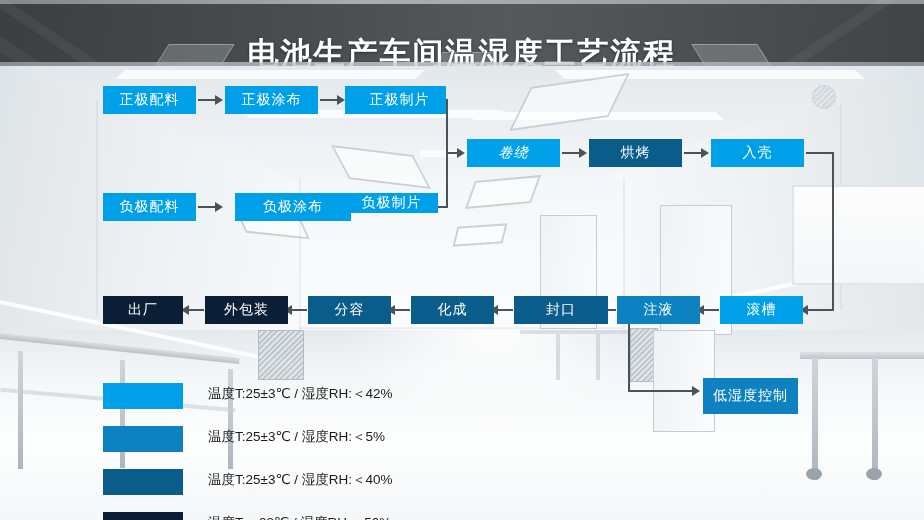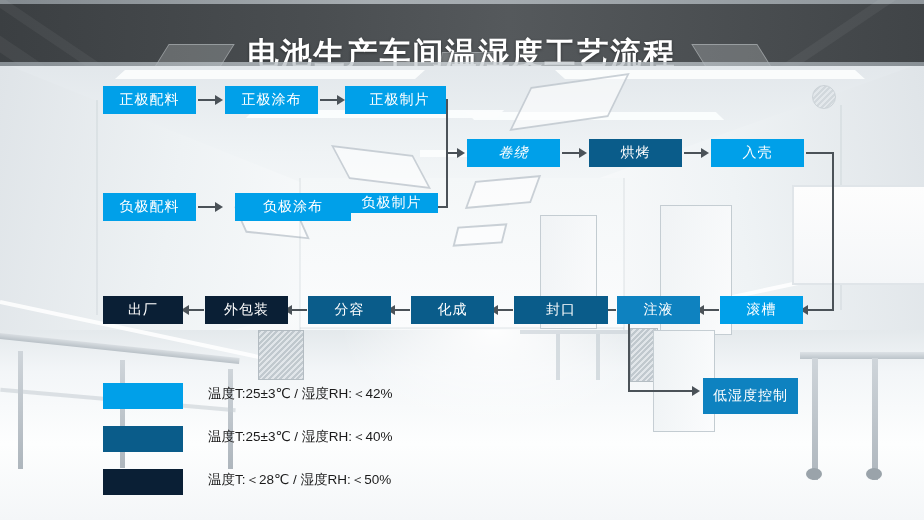--- a/index.html
+++ b/index.html
@@ -216,20 +216,24 @@
       <div class="box c4" style="left: 103px; top: 296px; width: 80px; height: 28px;">出厂</div>
       <div class="box c2" style="left: 703px; top: 378px; width: 95px; height: 36px;">低湿度控制</div>
     </div>
 
   <div class="legend" id="legend">
       <div class="lrow">
         <div class="sw c1"></div>
         <div class="ltxt">温度T:25±3℃  /  湿度RH:＜42%</div>
       </div>
       <div class="lrow">
+        <div class="sw c2"></div>
+        <div class="ltxt">温度T:25±3℃  /  湿度RH:＜5%</div>
+      </div>
+      <div class="lrow">
         <div class="sw c3"></div>
         <div class="ltxt">温度T:25±3℃  /  湿度RH:＜40%</div>
       </div>
       <div class="lrow">
         <div class="sw c4"></div>
         <div class="ltxt">温度T:＜28℃  /  湿度RH:＜50%</div>
       </div>
     </div>
 
 </div>

